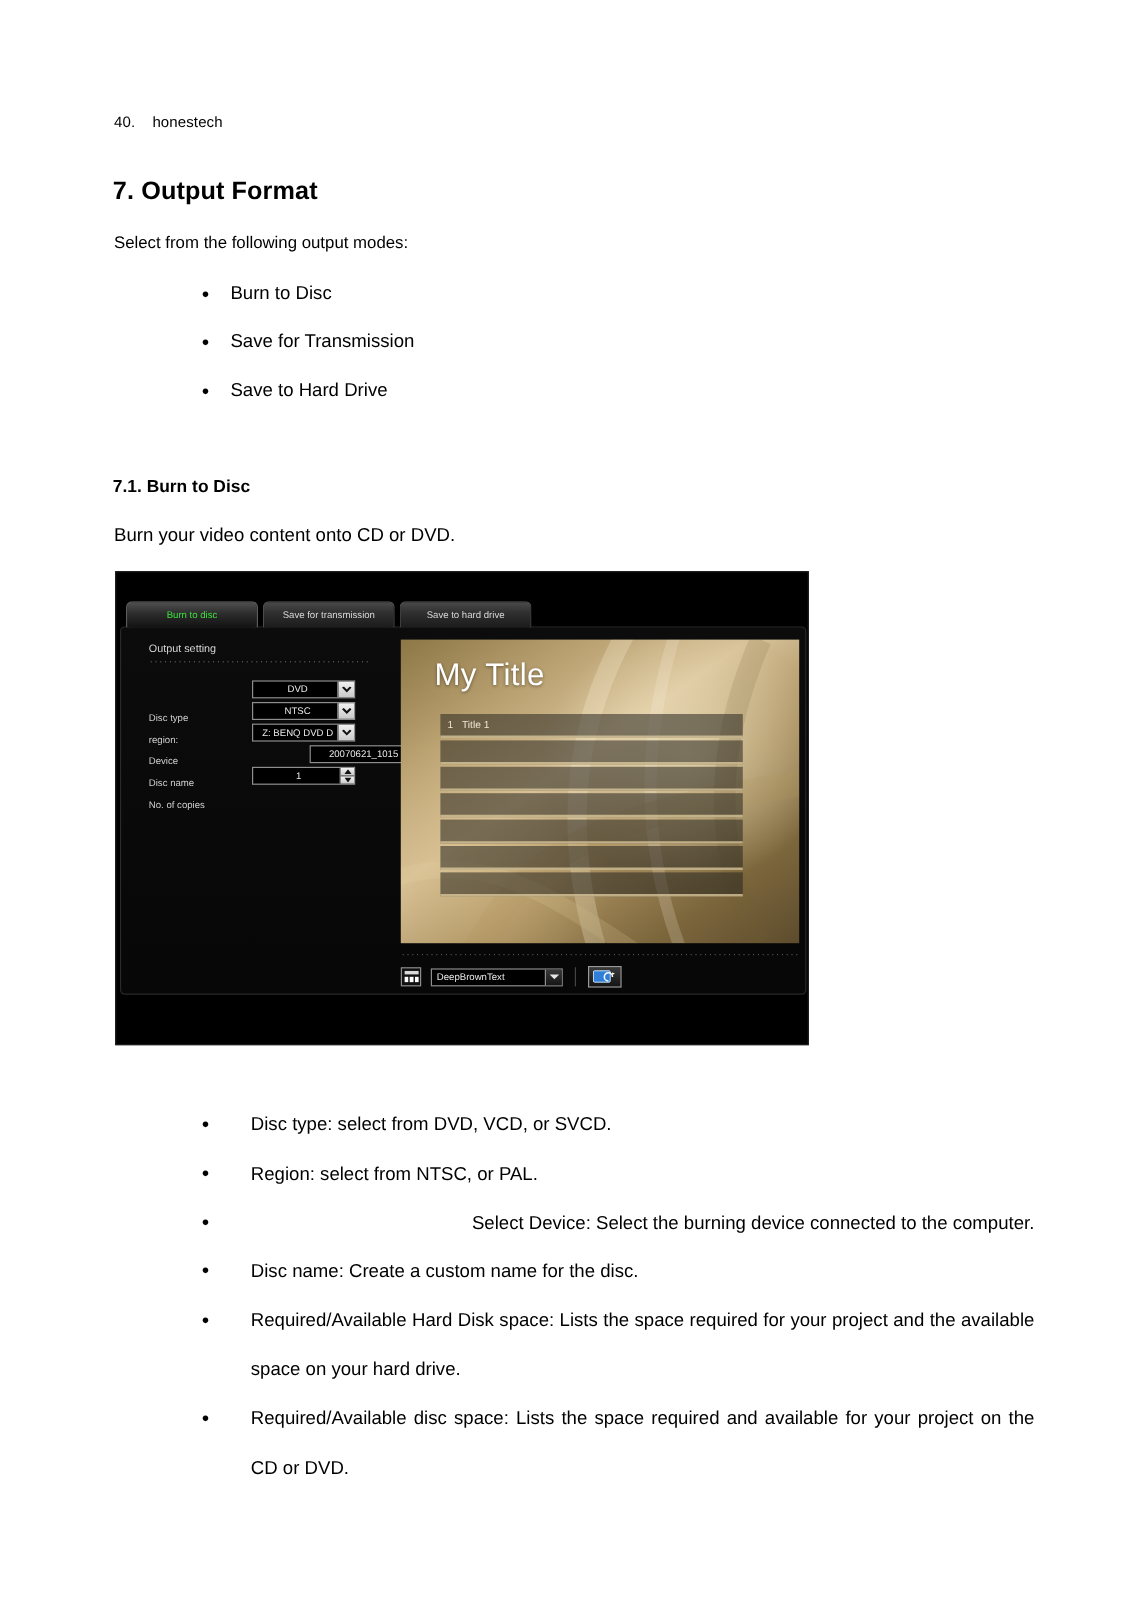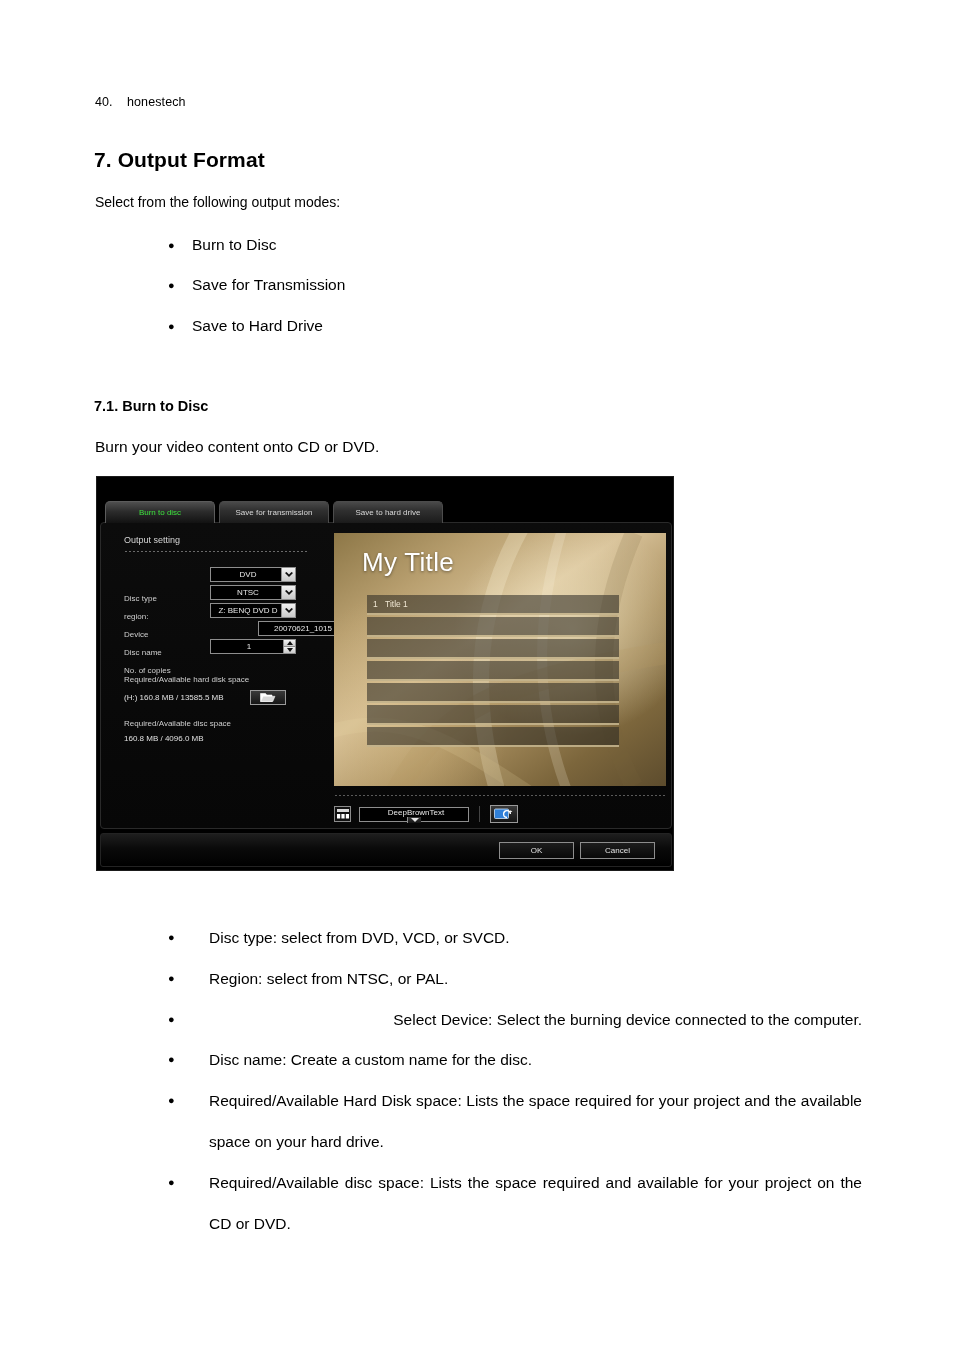--- a/index.html
+++ b/index.html
@@ -229,21 +229,21 @@
     display:flex; align-items:center; gap:8px;
   }
   .grid-btn {
     width:17px; height:16px;
     background:#111; border:1px solid #8c8c8c;
     display:flex; align-items:center; justify-content:center;
   }
   .theme-select {
     width:110px; height:15px;
     background:#000; border:1px solid #8e8e8e;
-    display:flex; align-items:center;flex-direction:column;
+    display:flex; align-items:center;
   }
   .theme-select .val { flex:1; padding-left:4px; font-size:8px; color:#e8e8e8; }
   .theme-select .arrow {
     width:14px; height:100%;
     border-left:1px solid #8e8e8e;
     background: linear-gradient(180deg,#3a3a3a 0%,#151515 100%);
     display:flex; align-items:center; justify-content:center;
   }
   .vsep { width:1px; height:16px; background:#444; margin:0 2px; }
   .prev-btn {
@@ -383,34 +383,20 @@
               <div>
                 <svg width="6" height="4" viewBox="0 0 6 4">
                     <path d="M3,4 L0,0 L6,0 Z" fill="#111"></path>
                   </svg>
               </div>
             </span>
           </div>
         </div>
       </div>
 
-      <div class="space-block">
-        <div class="sp-label">Required/Available hard disk space</div>
-        <div class="sp-row">
-          <span class="sp-val">(H:)  160.8 MB / 13585.5 MB</span>
-          <span class="folder-btn">
-            <svg width="16" height="11" viewBox="0 0 16 11">
-              <path d="M0.5,1.5 L5.5,1.5 L6.8,3 L12,3 L12,9.5 L0.5,9.5 Z" fill="#ffffff" stroke="#ffffff" stroke-width="0.6"></path>
-              <path d="M3.2,4.3 L15,4.3 L12.8,9.5 L0.8,9.5 Z" fill="#d8d8d8" stroke="#ffffff" stroke-width="0.5"></path>
-            </svg>
-          </span>
-        </div>
-        <div class="sp-label" style="margin-top:14px;">Required/Available disc space</div>
-        <div class="sp-val">160.8 MB / 4096.0 MB</div>
-      </div>
 
       <div class="preview">
         <svg class="swirl" viewBox="0 0 332 253" preserveAspectRatio="none">
           <path d="M190,-10 C150,60 130,150 165,263" stroke="rgba(255,248,222,0.45)" stroke-width="16" fill="none"></path>
           <path d="M230,-10 C205,70 195,160 235,263" stroke="rgba(255,250,232,0.35)" stroke-width="10" fill="none"></path>
           <path d="M60,263 C100,190 140,150 332,120" stroke="rgba(180,152,96,0.35)" stroke-width="22" fill="none"></path>
           <path d="M-10,200 C70,175 120,210 200,263" stroke="rgba(235,218,170,0.30)" stroke-width="14" fill="none"></path>
           <path d="M300,0 C265,80 255,170 300,253" stroke="rgba(120,98,58,0.30)" stroke-width="18" fill="none"></path>
         </svg>
         <div class="title">My Title</div>
@@ -469,24 +455,20 @@
         <span class="prev-btn">
           <svg width="20" height="13" viewBox="0 0 20 13">
             <rect x="0.5" y="1" width="14" height="9.5" rx="1" fill="#2f7fd8" stroke="#cfe3f7" stroke-width="0.8"></rect>
             <path d="M13,9.5 a3.4,3.4 0 1,1 3.4,-3.4" fill="none" stroke="#ffffff" stroke-width="1.3"></path>
             <path d="M16.2,2.2 L18.4,3.4 L16.0,4.6 Z" fill="#ffffff"></path>
           </svg>
         </span>
       </div>
     </div>
 
-    <div class="app-footer">
-      <div class="fbtn">OK</div>
-      <div class="fbtn">Cancel</div>
-    </div>
   </div>
 
   <div class="lower-bullets">
     <div class="lb" style="top:917px;">
       <span class="dot">●</span>
       <span class="txt" style="text-align:left;">Disc type: select from DVD, VCD, or SVCD.</span>
     </div>
     <div class="lb" style="top:958px;">
       <span class="dot">●</span>
       <span class="txt" style="text-align:left;">Region: select from NTSC, or PAL.</span>

